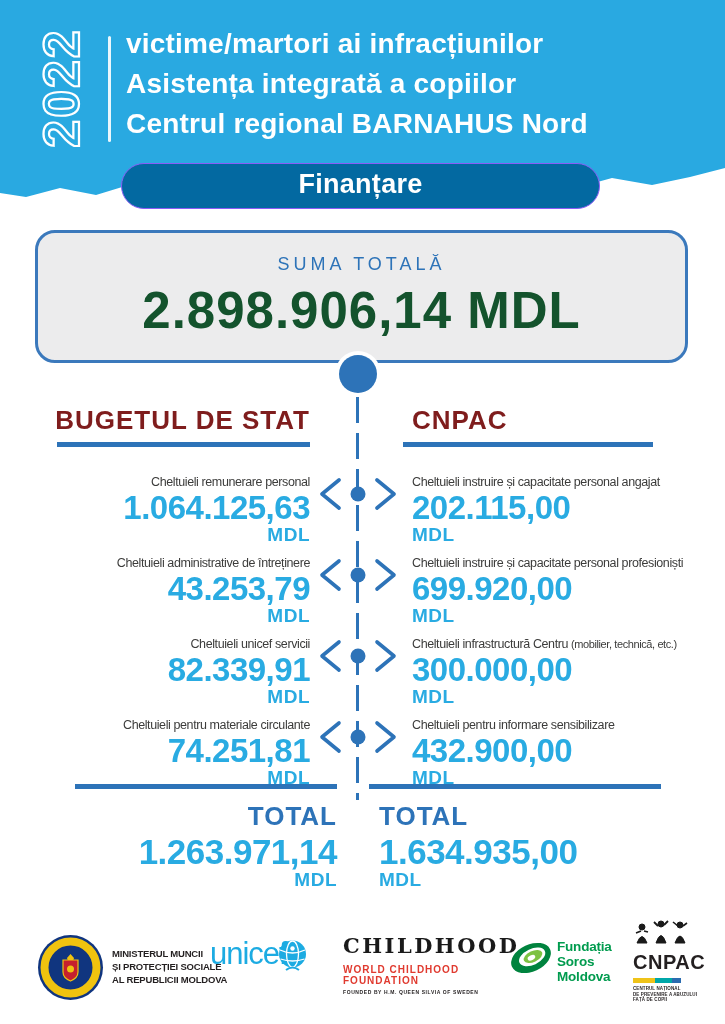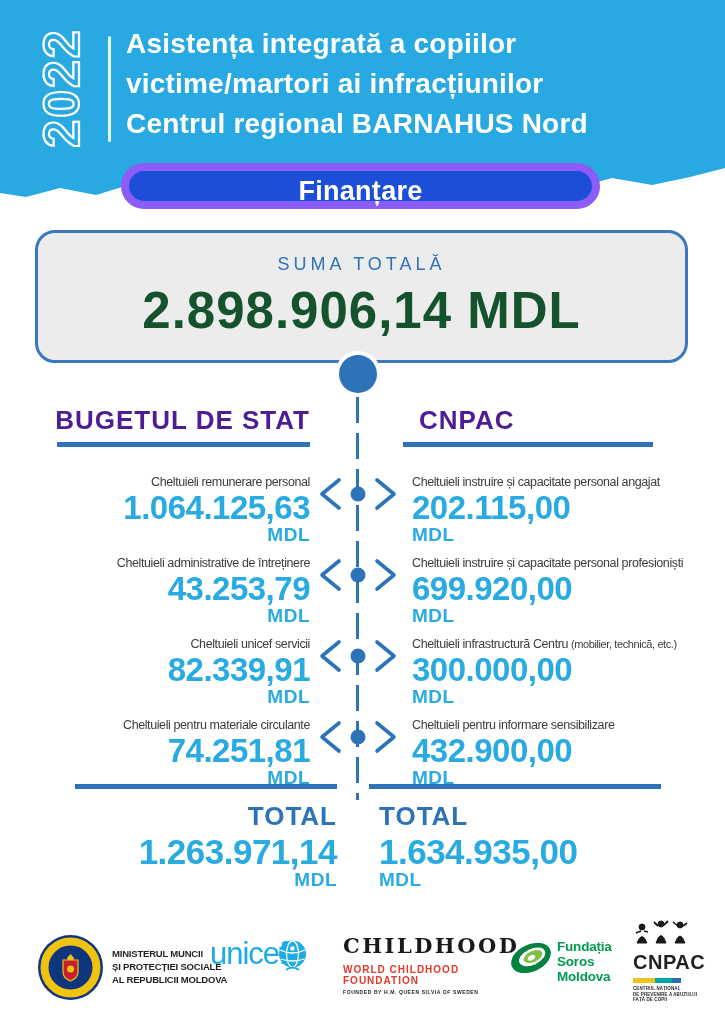--- a/index.html
+++ b/index.html
@@ -20,21 +20,21 @@
     transform:rotate(-90deg);
     text-align:center; line-height:56px;
     font-size:50px; font-weight:bold; letter-spacing:2px;
     color:transparent; -webkit-text-stroke:2.2px #ffffff;
   }
   .hero-divider { position:absolute; left:108px; top:36px; width:3px; height:106px; background:rgba(255,255,255,.9); border-radius:2px; }
   .hero-title { position:absolute; left:126px; top:24px; color:#fff; font-weight:bold; font-size:28px; line-height:40px; letter-spacing:.2px; }
   
   .pill {
     position:absolute; left:121px; top:163px; width:479px; height:46px;
-    background:#1d4ed8; border:8px solid #8b5cf6; border-radius:24px;
+    background:#0369a1; border:1px solid #8b5cf6; border-radius:24px;
     color:#fff; font-size:27px; font-weight:bold; text-align:center; line-height:40px;
     letter-spacing:.3px;
   }
   
   .suma {
     position:absolute; left:35px; top:230px; width:653px; height:133px;
     background:#ECECED; border:3px solid #3B79BC; border-radius:20px;
     text-align:center;
   }
   .suma-label { margin-top:21px; color:#2D73B8; font-size:18px; letter-spacing:4px; font-weight:500; }
@@ -44,21 +44,21 @@
     background:#2D73B8; box-shadow:0 0 0 4px #fff;
   }
   .vline {
     position:absolute; left:356px; top:397px; width:3px; height:403px;
     background:repeating-linear-gradient(180deg,#2D73B8 0 26px,transparent 26px 36px);
   }
   
   .col { position:absolute; top:405px; }
   .col-left  { left:0;   width:337px; text-align:right; padding-right:27px; }
   .col-right { left:412px; width:300px; text-align:left; }
-  .col-header { color:#4c1d95; font-size:26px; font-weight:800; line-height:30px; letter-spacing:1px;margin-left:7px; }
+  .col-header { color:#7f1d1d; font-size:26px; font-weight:800; line-height:30px; letter-spacing:1px; }
   .col-rule { height:5px; background:#2D73B8; margin-top:7px; }
   .col-left  .col-rule { width:253px; margin-left:auto; }
   .col-right .col-rule { width:250px; margin-left:-9px; }
   .item { height:81px; padding-top:28px; }
   .lbl { color:#3C3C3B; font-size:12.5px; letter-spacing:-.4px; line-height:15px; white-space:nowrap; }
   .lbl-suffix { font-size:11px; margin-left:3px;text-align:center; }
   .amt { color:#29ABE2; font-size:33px; font-weight:800; line-height:34px; letter-spacing:-.5px; margin-top:1px; white-space:nowrap; }
   .mdl { color:#29ABE2; font-size:19px; font-weight:800; line-height:20px; letter-spacing:.5px; }
   .connector { position:absolute; left:315px; width:86px; height:40px; }
   .c1{top:474px} .c2{top:555px} .c3{top:636px} .c4{top:717px}
@@ -91,22 +91,22 @@
 </style>
 </head>
 <body>
 
 <div class="page">
 
   <div class="hero">
     <div class="year">2022</div>
     <div class="hero-divider"></div>
     <div class="hero-title">
+      <div>victime/martori ai infracțiunilor</div>
       <div>Asistența integrată a copiilor</div>
-      <div>victime/martori ai infracțiunilor</div>
       <div>Centrul regional BARNAHUS Nord</div>
     </div>
   </div>
 
   <div class="pill">Finanțare</div>
 
   <div class="suma">
     <div class="suma-label">SUMA TOTALĂ</div>
     <div class="suma-value">2.898.906,14 MDL</div>
   </div>

